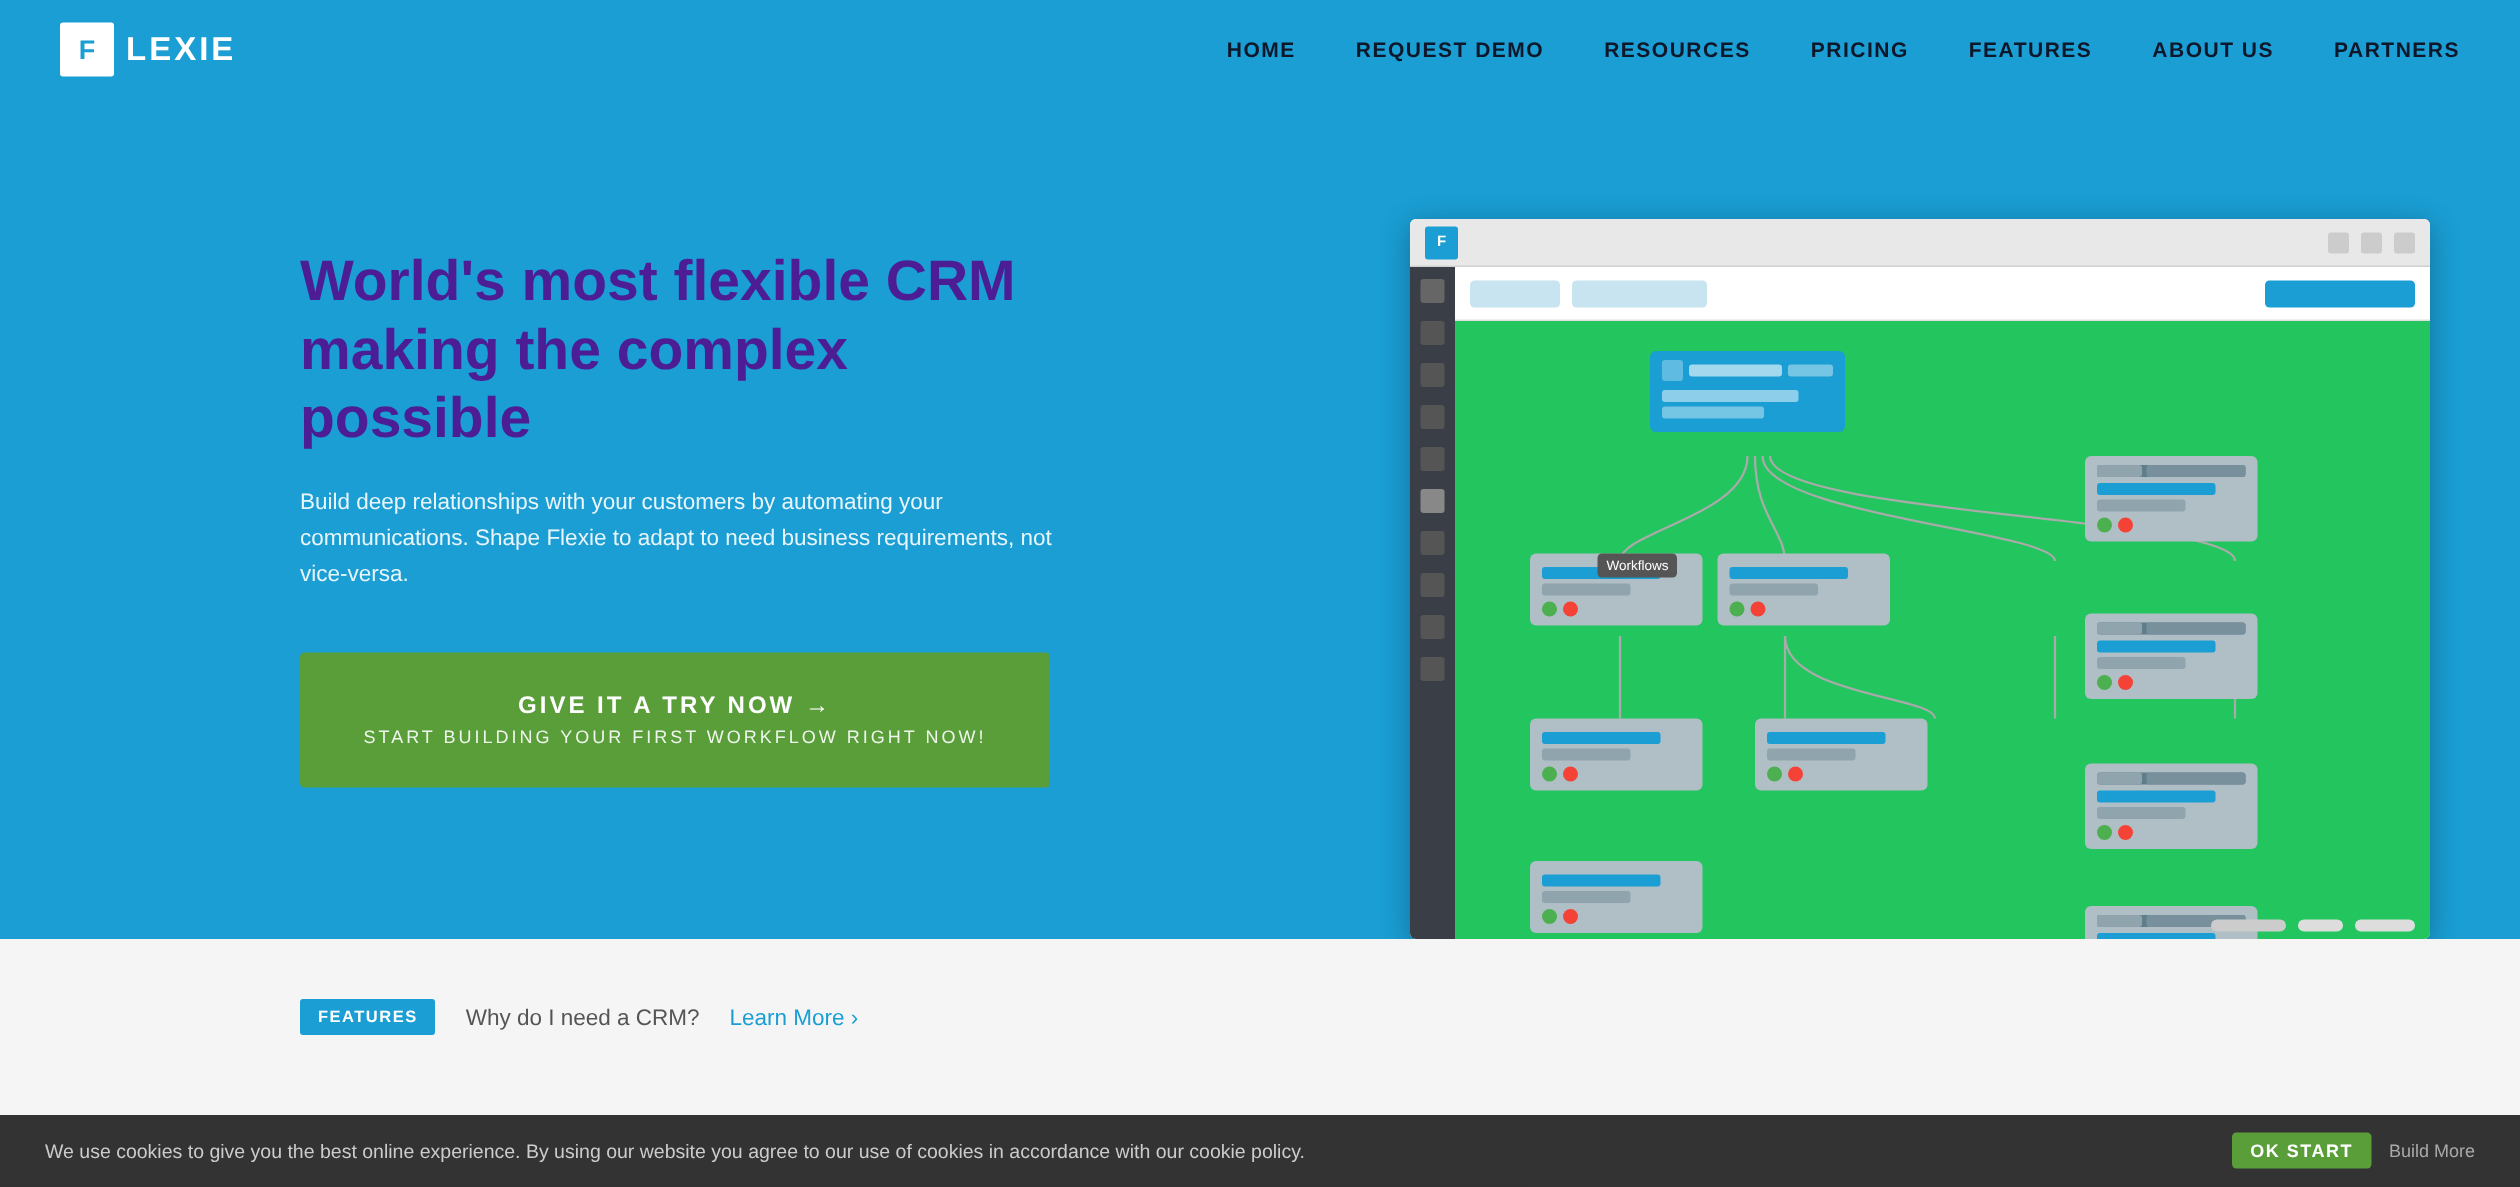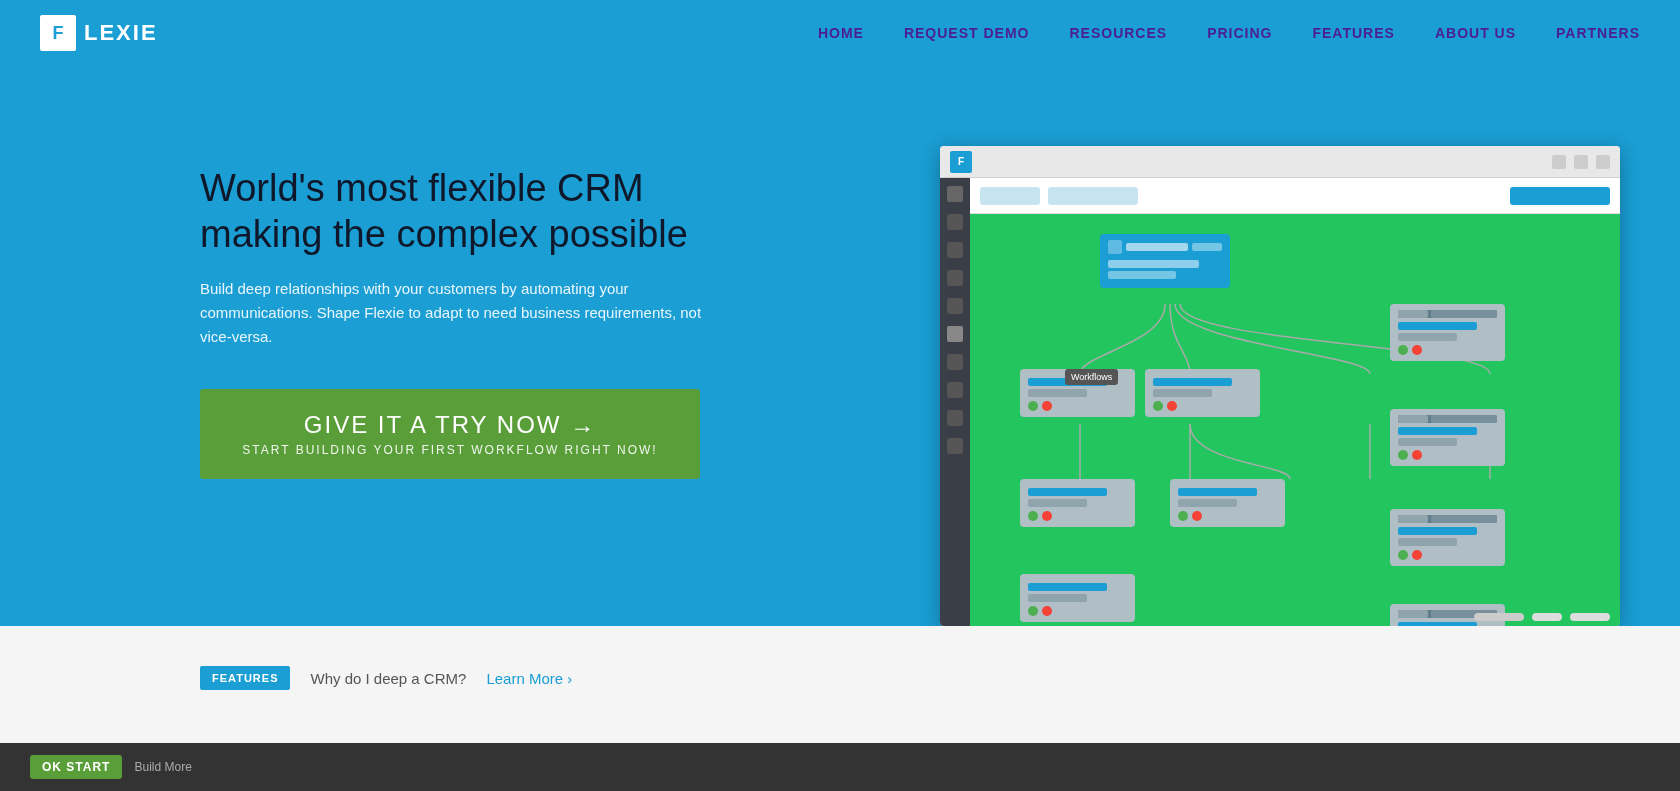--- a/index.html
+++ b/index.html
@@ -38,21 +38,21 @@
       font-size: 22px;
       font-weight: bold;
       letter-spacing: 2px;
       text-transform: uppercase;
     }
     nav {
       display: flex;
       gap: 40px;
     }
     nav a {
-      color: #4c1d95;
+      color: #0f172a;
       text-decoration: none;
       font-size: 14px;
       font-weight: 600;
       letter-spacing: 1px;
       text-transform: uppercase;
       white-space: nowrap;
     }
 
     
     .hero {
@@ -62,23 +62,23 @@
       padding: 60px 60px 0 200px;
       min-height: 530px;
       position: relative;
       overflow: hidden;
     }
     .hero-left {
       flex: 0 0 520px;
       padding-top: 40px;
     }
     .hero-title {
-      color: #0f172a;
+      color: #4c1d95;
       font-size: 38px;
-      font-weight: normal;
+      font-weight: bold;
       line-height: 1.2;
       margin-bottom: 20px;
     }
     .hero-desc {
       color: rgba(255,255,255,0.9);
       font-size: 15px;
       line-height: 1.6;
       margin-bottom: 40px;
     }
     .cta-button {
@@ -89,22 +89,22 @@
       width: 500px;
       height: 90px;
       cursor: pointer;
       display: flex;
       flex-direction: column;
       align-items: center;
       justify-content: center;
       border-radius: 3px;
     }
     .cta-main {
-      font-size: 24px;
-      font-weight: normal;
+      font-size: 16px;
+      font-weight: bold;
       letter-spacing: 2px;
       text-transform: uppercase;
     }
     .cta-sub {
       font-size: 12px;
       letter-spacing: 2px;
       text-transform: uppercase;
       margin-top: 4px;
       opacity: 0.9;
     }
@@ -536,21 +536,21 @@
             </div>
           </div>
         </div>
       </div>
     </div>
   </div>
 </section>
 
 <section class="section-explained">
   <span class="explained-badge">FEATURES</span>
-  <span class="explained-text">Why do I deep a CRM?</span>
+  <span class="explained-text">Why do I need a CRM?</span>
   <a href="#" class="explained-link">Learn More ›</a>
 </section>
 
 <section class="section-features">
   <div class="feature-item">
     <svg width="50" height="50" viewBox="0 0 50 30">
       <rect x="0" y="5" width="50" height="20" rx="10" fill="#1a9ed4"></rect>
       <circle cx="38" cy="15" r="9" fill="white"></circle>
     </svg>
   </div>
@@ -572,15 +572,16 @@
   <div class="feature-item">
     <svg width="50" height="50" viewBox="0 0 50 50">
       <circle cx="25" cy="25" r="20" fill="none" stroke="#1a9ed4" stroke-width="2"></circle>
       <line x1="25" y1="25" x2="25" y2="12" stroke="#1a9ed4" stroke-width="2"></line>
       <line x1="25" y1="25" x2="35" y2="30" stroke="#1a9ed4" stroke-width="2"></line>
     </svg>
   </div>
 </section>
 
 <div class="cookie-bar">
+  <span class="cookie-text">We use cookies to give you the best online experience. By using our website you agree to our use of cookies in accordance with our cookie policy.</span>
   <button class="cookie-ok">OK START</button>
   <a href="#" class="cookie-learn">Build More</a>
 </div>
 
 </body></html>

